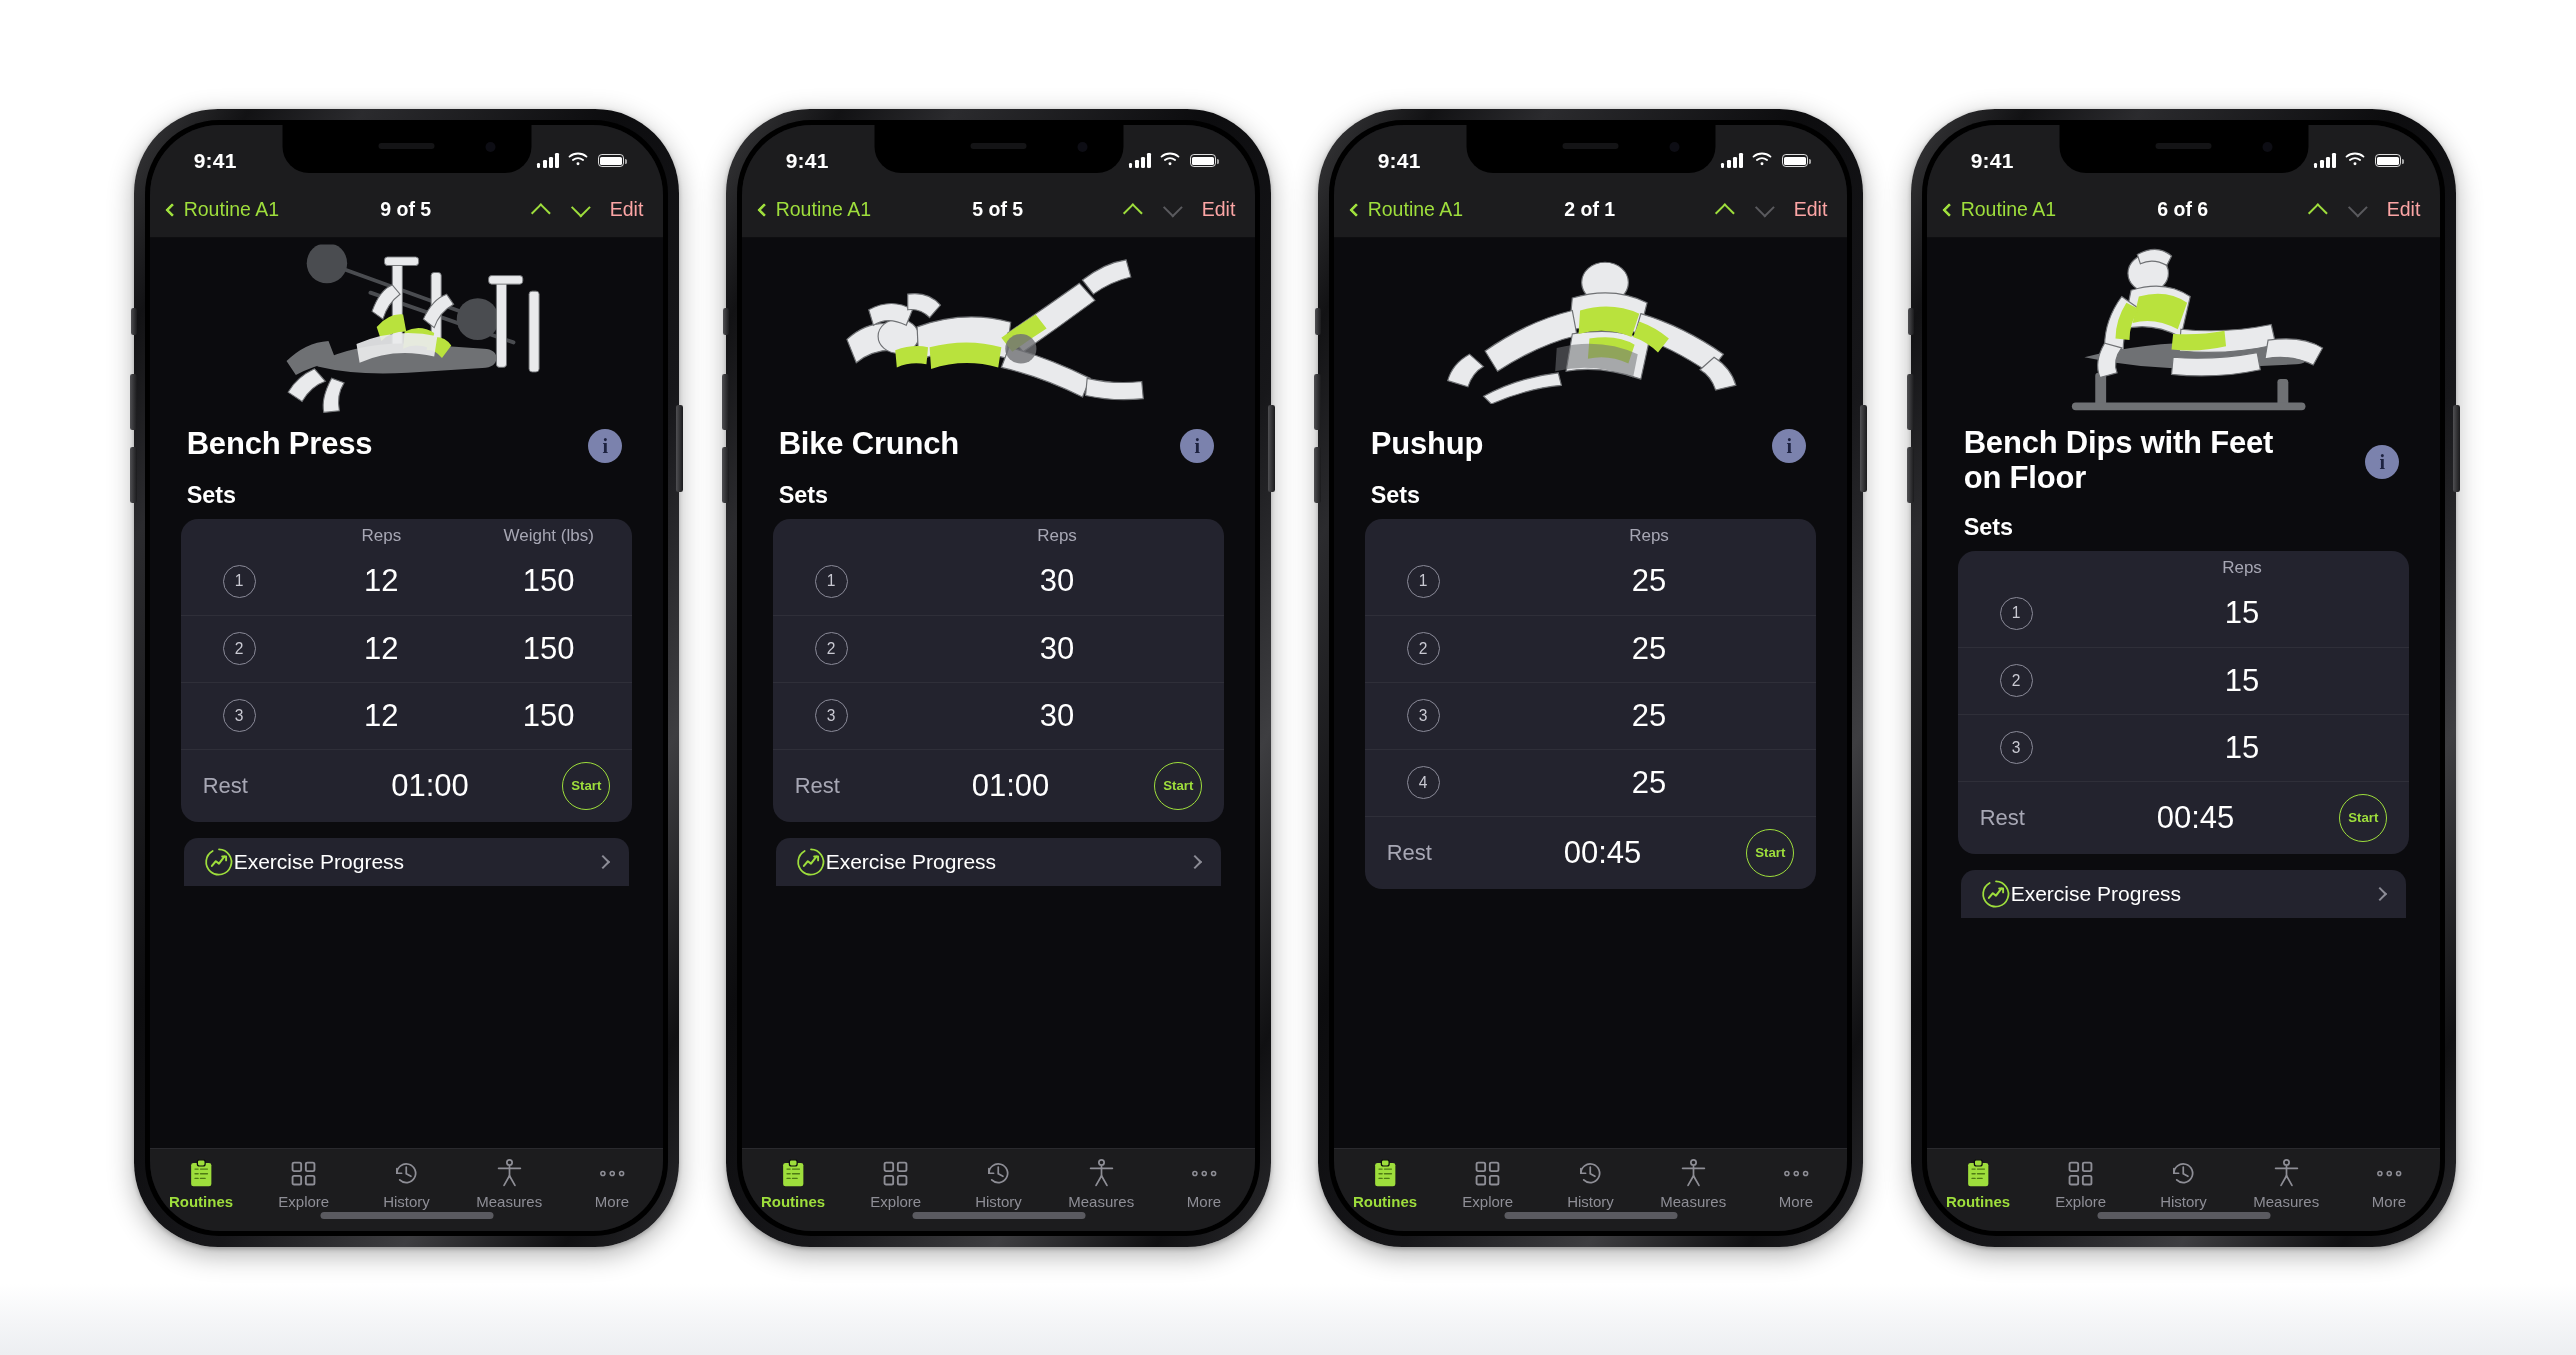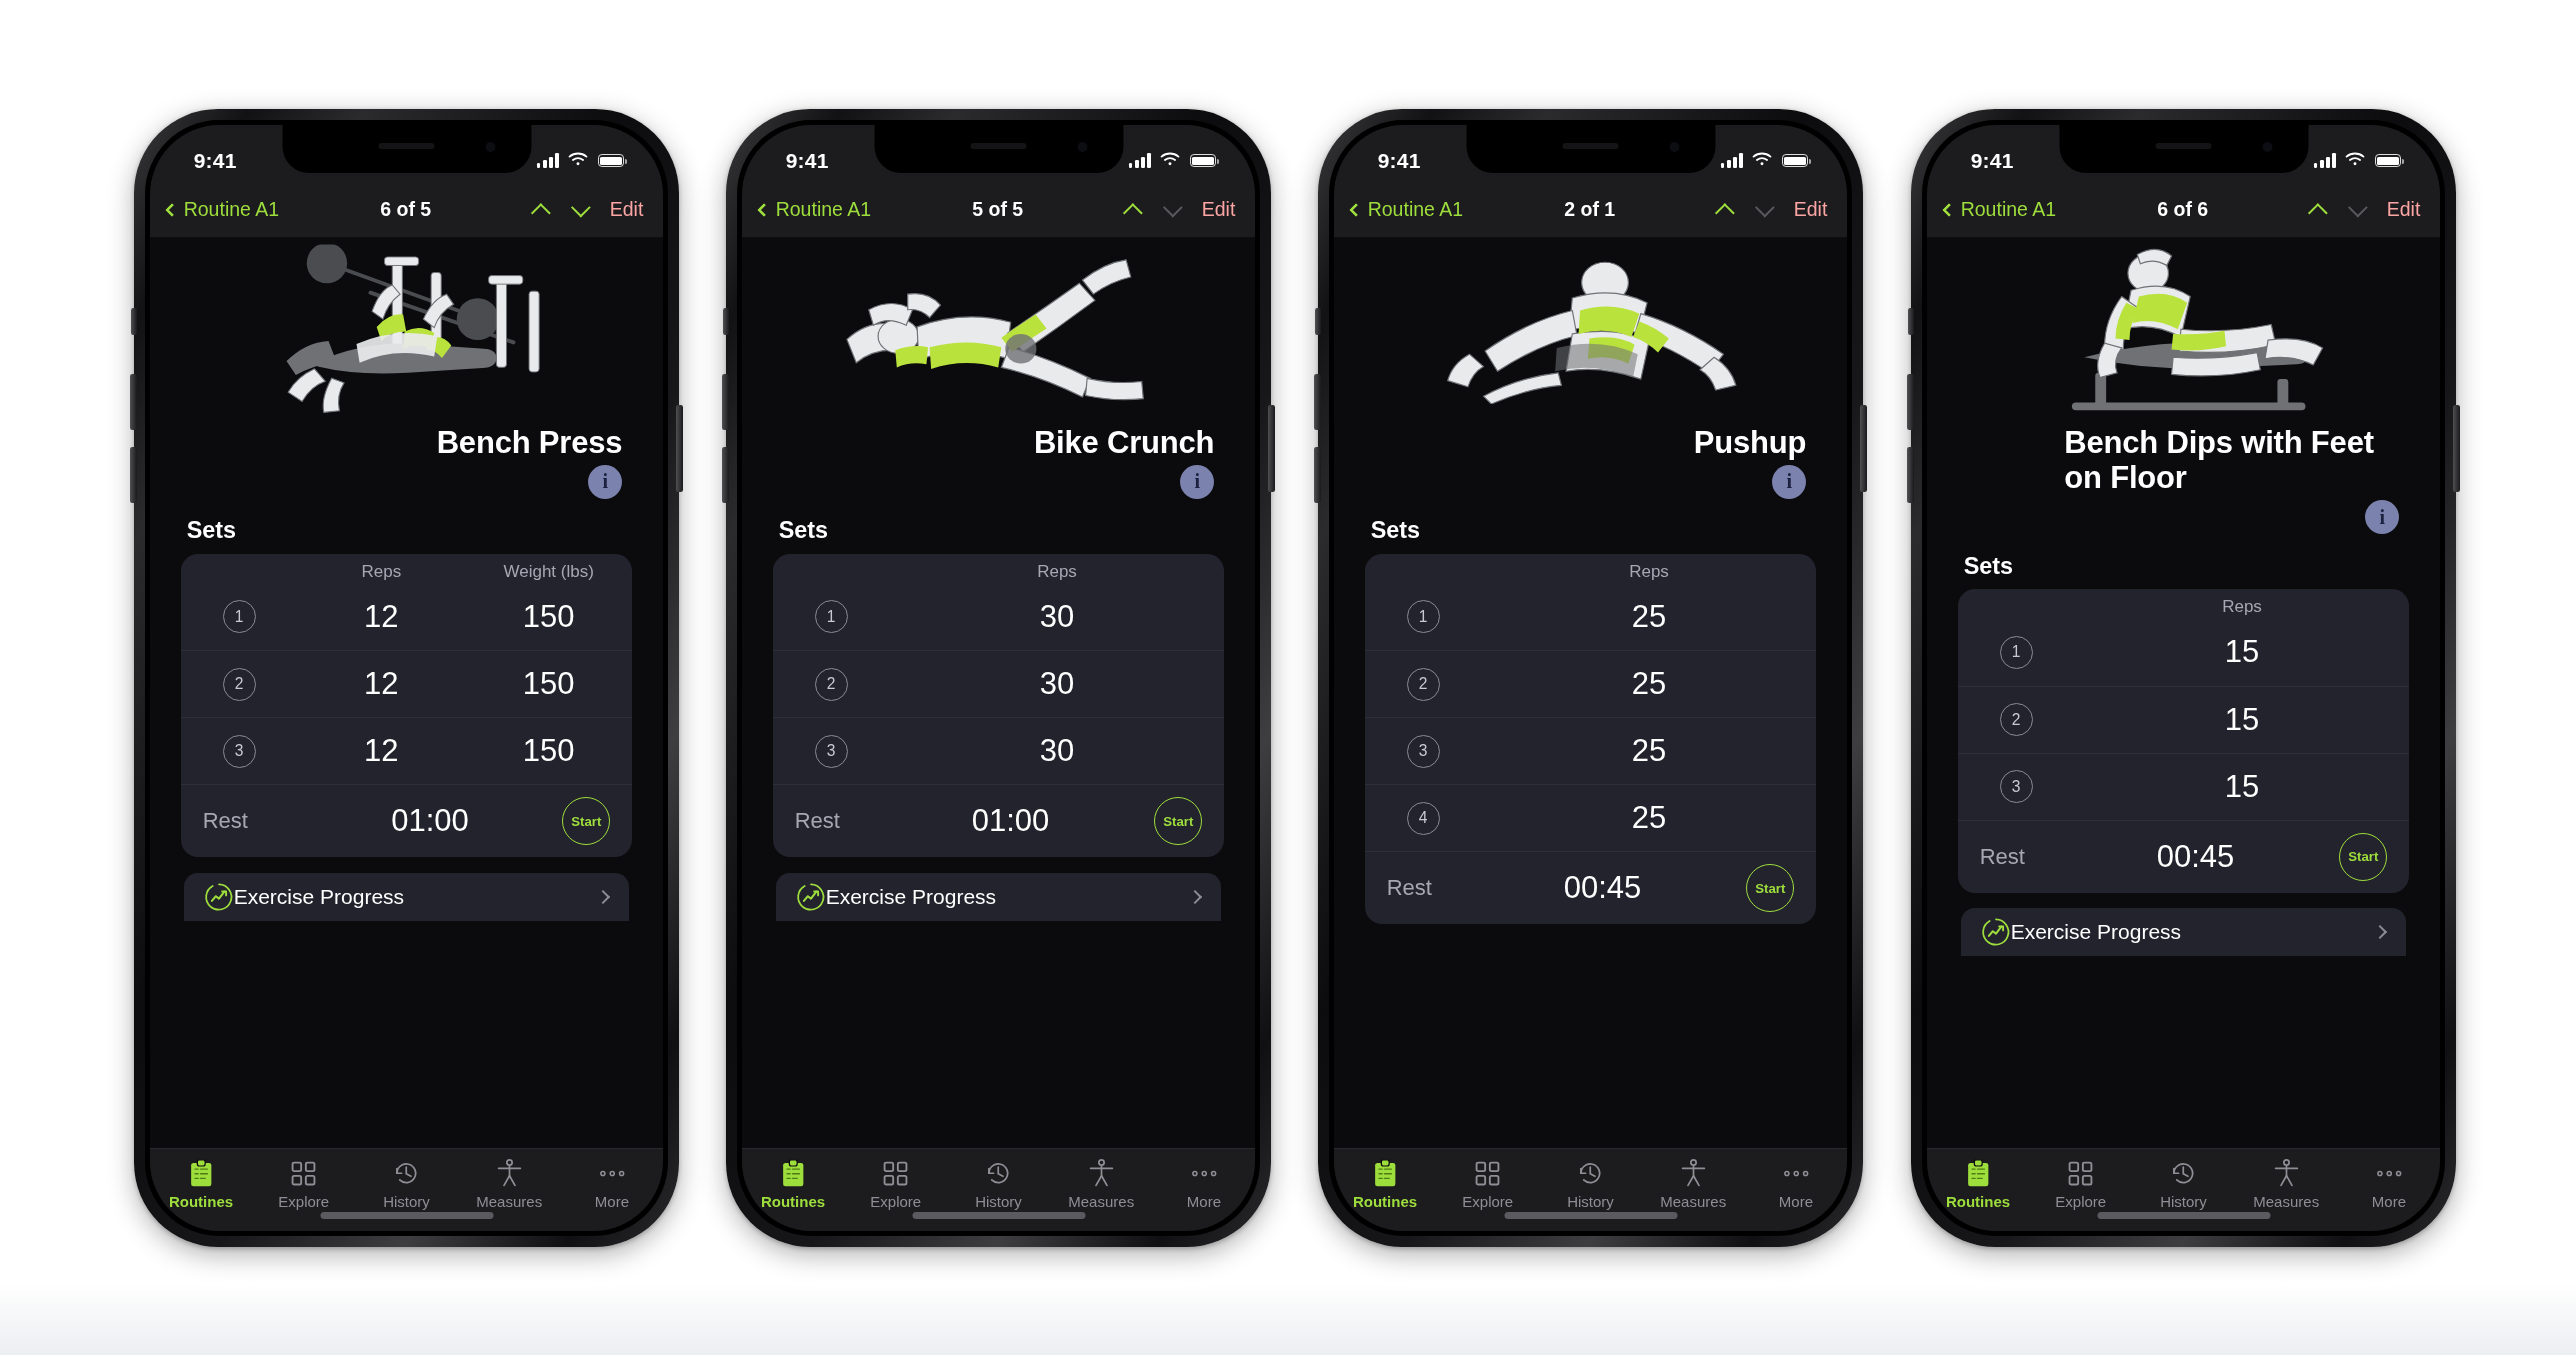--- a/index.html
+++ b/index.html
@@ -76,22 +76,22 @@
   .carat.dim { color:#5a5a5e; }
   .nav-edit { color:#fca5a5; font-size:19.5px; }
 
   
   .content { flex:1; background:#0b0b0e; position:relative; overflow:hidden;
     display:flex; flex-direction:column; }
 
   .hero { flex:0 0 184px; position:relative; background:#0b0b0e; overflow:hidden; }
   .hero svg { position:absolute; left:50%; top:50%; transform:translate(-50%,-50%); }
 
-  .title-row { display:flex; align-items:flex-end; justify-content:space-between;
-    padding:3.1px 41px 0 37px;flex-direction:column; }
+  .title-row { display:flex; align-items:center; justify-content:space-between;
+    padding:3.1px 41px 0 37px; }
   .ex-title { color:#fff; font-size:31px; font-weight:700; line-height:1.14;
     letter-spacing:-0.2px; max-width:335px; }
   .info-ico { flex:0 0 auto; width:34px; height:34px; border-radius:50%; background:#7b82ad;
     color:#1d2240; font-size:20px; font-weight:700; display:flex; align-items:center;
     justify-content:center; margin-top:4.7px; font-family:"Liberation Serif", serif; }
 
   .sets-label { color:#fff; font-size:23.4px; font-weight:700; padding:18.7px 0 9.4px 37px; }
 
   .sets-card { margin:0 31px; background:#23232e; border-radius:17px; overflow:hidden; }
   .sets-head { display:flex; padding:7.8px 0 1.6px; }
@@ -175,21 +175,21 @@
                   <span></span>
                 </span>
           </span>
         </div>
 
         <div class="navbar">
           <span class="nav-back">
             <span class="chev-l"></span>
             <span>Routine A1</span>
           </span>
-          <span class="nav-count">6 of 5</span>
+          <span class="nav-count">9 of 5</span>
           <span class="nav-arrows">
             <span class="carat up "></span>
             <span class="carat down "></span>
           </span>
           <span class="nav-edit">Edit</span>
         </div>
 
         <div class="content">
           <div class="hero">
                 <svg width="335" height="171" viewBox="0 0 430 220">

